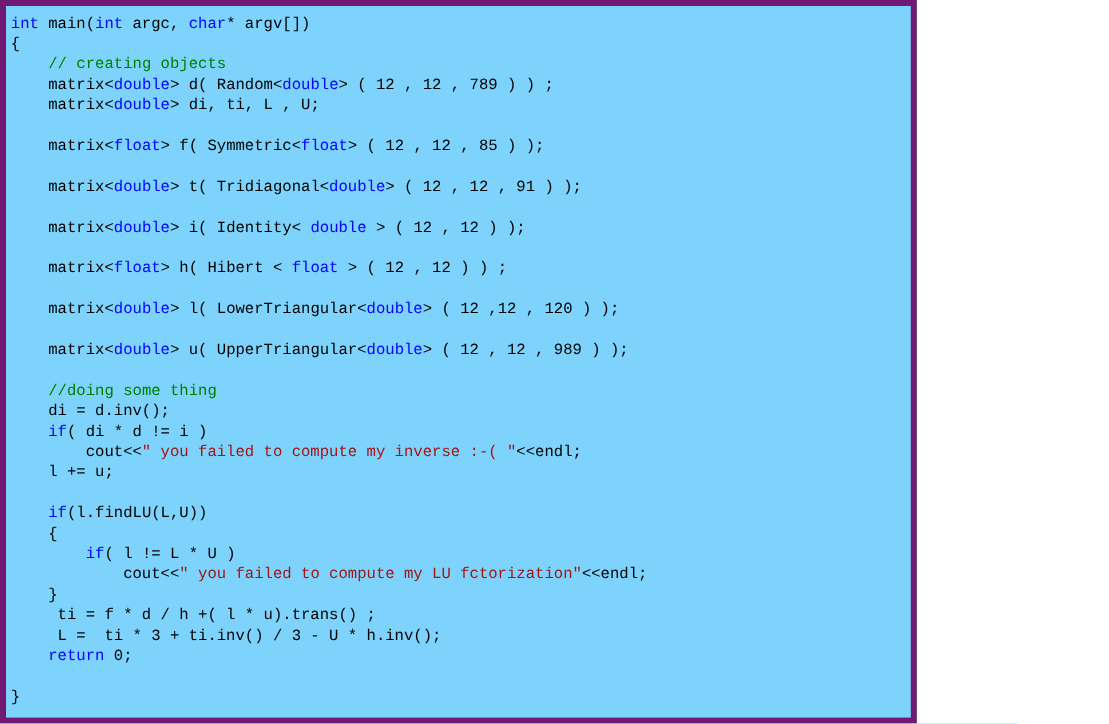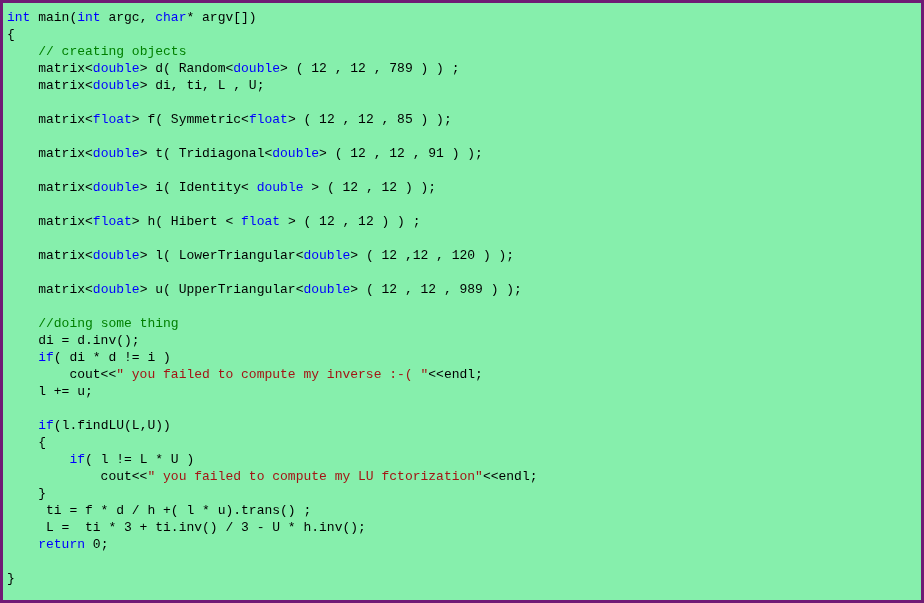--- a/index.html
+++ b/index.html
@@ -4,25 +4,25 @@
 <style>
   body {
     margin: 0;
     padding: 0;
     background: #ffffff;
     font-family: "Courier New", Courier, monospace;
     font-size: 13px;
     line-height: 17px;
   }
   .code-container {
-    width: 924px;
+    width: 764px;
     height: 603px;
     box-sizing: border-box;
-    border: 3px solid #701a75;
-    background: #86efac;
+    border: 5px solid #701a75;
+    background: #7dd3fc;
     padding: 6px 4px 4px 4px;
     overflow: hidden;
   }
   .code {
     white-space: pre;
     color: #000000;
   }
   .kw { color: #0000ff; }
   .cm { color: #008000; }
   .str { color: #a31515; }

